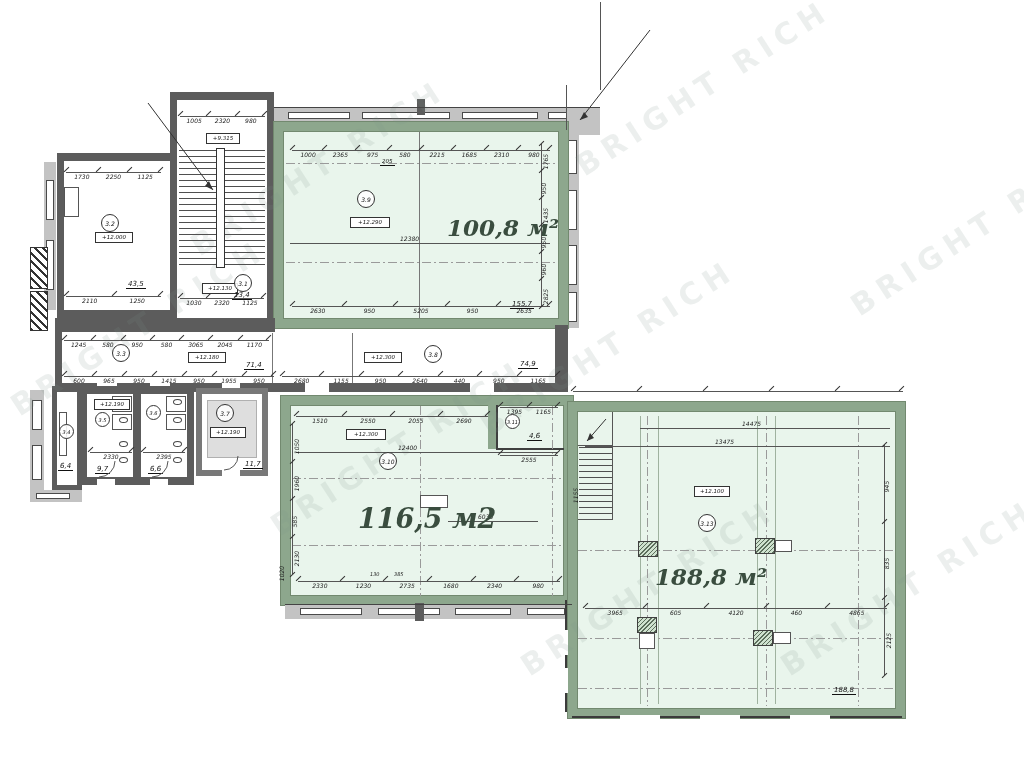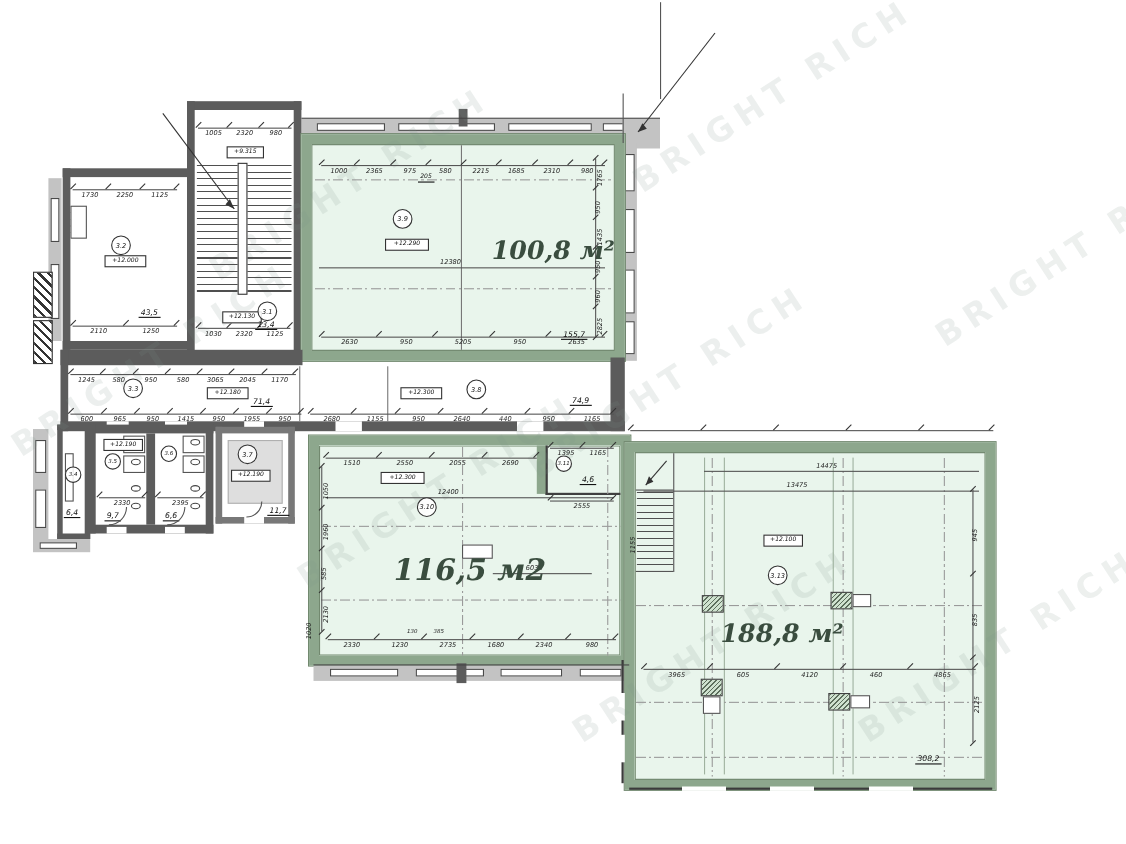--- a/index.html
+++ b/index.html
@@ -228,21 +228,21 @@
       <span class="seg"><i class="tick"></i><b>1155</b></span>
       <span class="seg"><i class="tick"></i><b>950</b></span>
       <span class="seg"><i class="tick"></i><b>2640</b></span>
       <span class="seg"><i class="tick"></i><b>440</b></span>
       <span class="seg"><i class="tick"></i><b>950</b></span>
       <span class="seg"><i class="tick"></i><b>1165</b></span>
       <i class="endtick"></i>
     </div>
   <div class="rc" style="left:112px;top:344px">3.3</div>
   <div class="lvl" style="left:188px;top:352px;width:32px">+12.180</div>
-  <div class="asm" style="left:228px;top:361px">71,4</div>
+  <div class="asm" style="left:244px;top:361px">71,4</div>
   <div class="lvl" style="left:364px;top:352px;width:32px">+12.300</div>
   <div class="rc" style="left:424px;top:345px">3.8</div>
   <div class="asm" style="left:518px;top:360px">74,9</div>
 
   <div class="lw" style="left:30px;top:390px;width:14px;height:100px"></div>
   <div class="win" style="left:32px;top:400px;width:10px;height:30px"></div>
   <div class="win" style="left:32px;top:445px;width:10px;height:35px"></div>
   <div class="lw" style="left:30px;top:490px;width:52px;height:12px"></div>
   <div class="win" style="left:36px;top:493px;width:34px;height:6px"></div>
   <div class="gw" style="left:52px;top:386px;width:30px;height:5px"></div>
@@ -416,21 +416,21 @@
       <span class="seg">
         <i class="tick"></i>
         <b>835</b>
       </span>
       <span class="seg">
         <i class="tick"></i>
         <b>2125</b>
       </span>
       <i class="endtick"></i>
     </div>
-  <div class="asm" style="left:832px;top:686px">308,2</div>
+  <div class="asm" style="left:832px;top:686px">188,8</div>
 
   <div class="thinh" style="left:573px;top:391px;width:330px;background:#555"></div>
   <div class="tk" style="left:570px;top:388px"></div>
   <div class="tk" style="left:636px;top:388px"></div>
   <div class="tk" style="left:702px;top:388px"></div>
   <div class="tk" style="left:768px;top:388px"></div>
   <div class="tk" style="left:834px;top:388px"></div>
   <div class="tk" style="left:898px;top:388px"></div>
 
   <div class="abs" style="left:572px;top:716px;width:330px;height:2px;background:#3b3b3b"></div>

